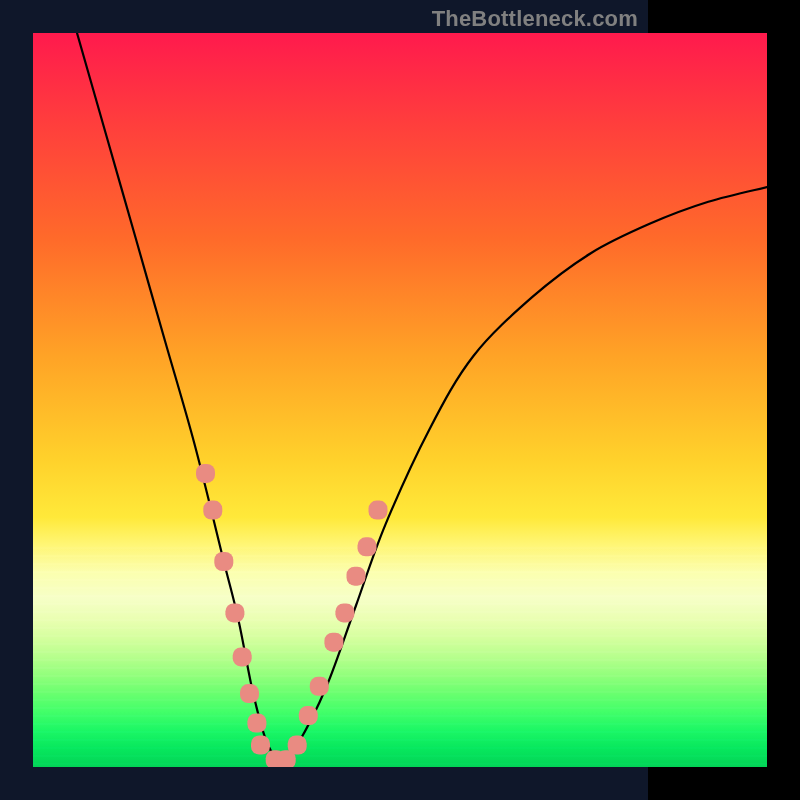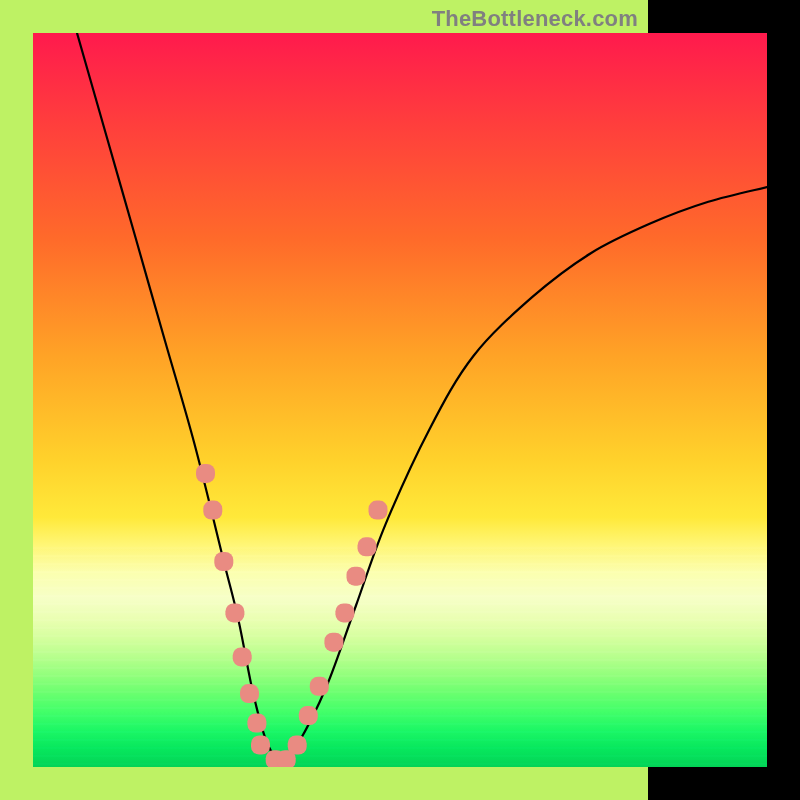--- a/index.html
+++ b/index.html
@@ -7,21 +7,21 @@
     padding: 0;
     width: 800px;
     height: 800px;
     background: #000;
     overflow: hidden;
   }
   .stage {
     position: relative;
     width: 648px;
     height: 800px;
-    background: #bef264;
+    background: #0f172a;
   }
   .watermark {
     position: absolute;
     top: 6px;
     right: 10px;
     font-family: Arial, Helvetica, sans-serif;
     font-size: 22px;
     font-weight: 600;
     color: #808080;
     letter-spacing: 0.2px;

